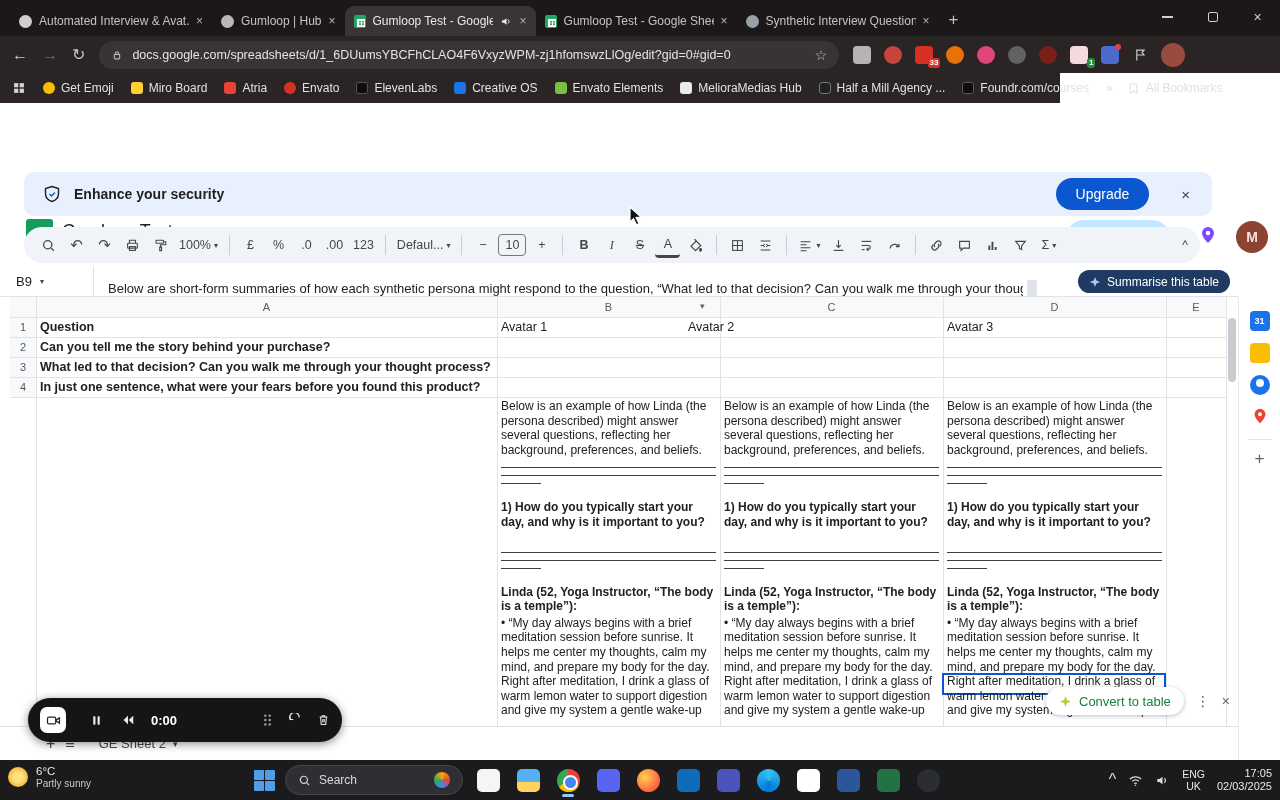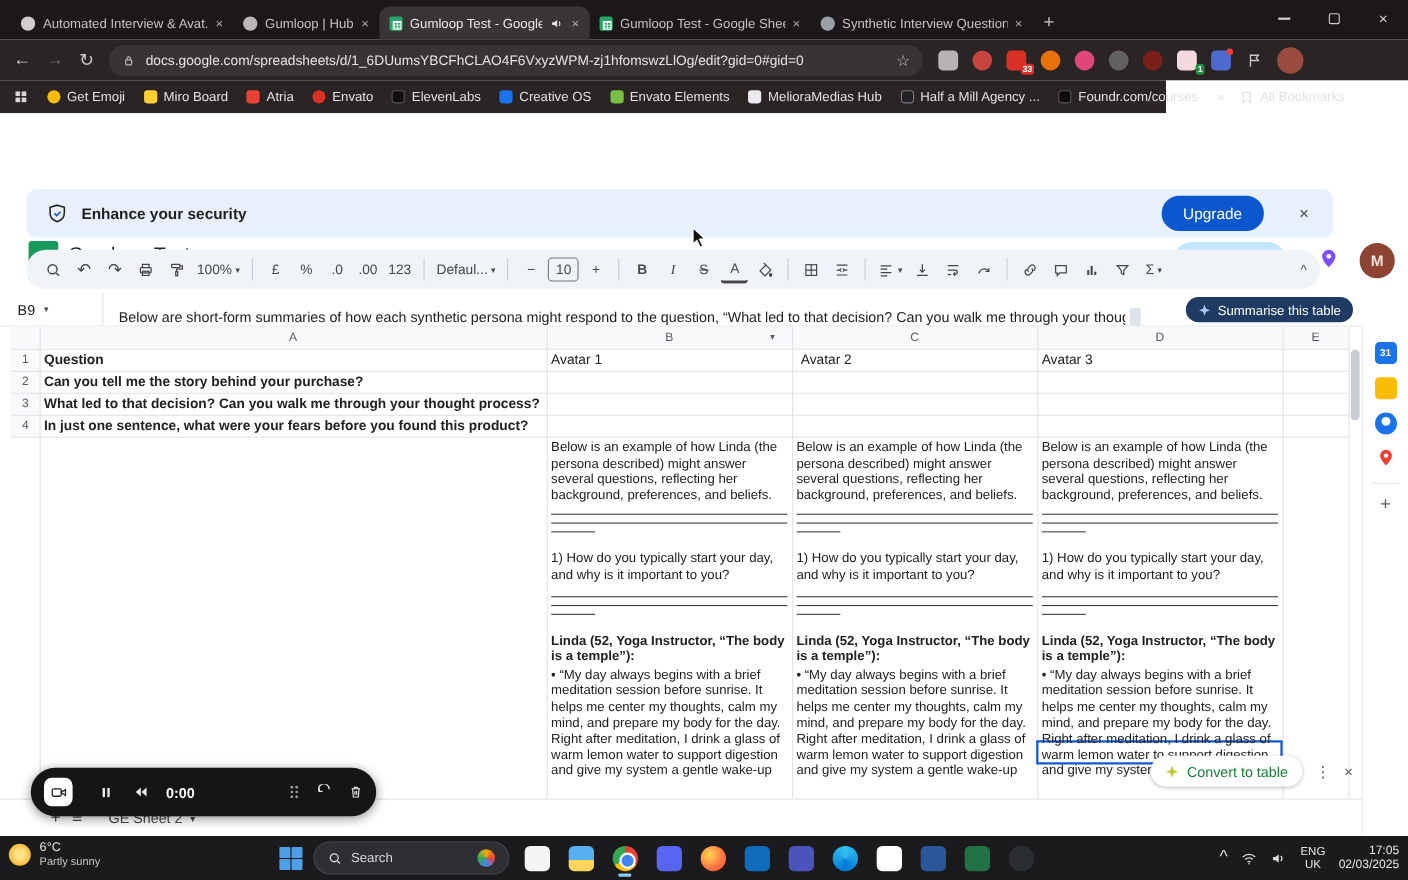--- a/index.html
+++ b/index.html
@@ -95,21 +95,21 @@
   .colhead{position:absolute;top:0;height:20px;background:#f8f9fa;color:#575b5f;font-size:11px;display:flex;align-items:center;justify-content:center}
   .rowhead{position:absolute;left:10px;width:26px;height:20px;background:#f8f9fa;color:#575b5f;font-size:11px;display:flex;align-items:center;justify-content:center}
   .corner{position:absolute;left:10px;top:0;width:26px;height:20px;background:#f8f9fa}
   .vline{position:absolute;width:1px;background:#e1e3e6;top:0;height:429px}
   .hline{position:absolute;left:10px;width:1216px;height:1px;background:#e1e3e6}
   .cell{position:absolute;height:20px;line-height:20px;font-size:12.5px;color:#202124;white-space:nowrap;overflow:hidden}
   .cell.q{font-weight:700}
   #selcell{position:absolute;left:942px;top:376px;width:224px;height:22px;border:2px solid #0b57d0}
   .bodycol{position:absolute;top:102px;width:215px;height:327px;overflow:hidden;font-size:12px;line-height:14.6px;color:#202124}
   .bodycol p{margin:0 0 10px}
-  .bodycol .bq{font-weight:400;margin-bottom:12px}
+  .bodycol .bq{font-weight:700;margin-bottom:22px}
   .bodycol .bp{font-weight:700;margin-bottom:2px}
   .hr{height:1px;background:#3c4043;margin:7px 0}
   .hr.short{width:40px}
   .sepgroup{margin:10px 0 16px}
   #vscroll{position:absolute;left:1228px;top:21px;width:8px;height:64px;background:#c8cbd0;border-radius:4px}
   .bhead-dd{position:absolute;left:700px;top:4px;font-size:9px;color:#5f6368}
 
   
   #rail{position:absolute;left:1238px;top:297px;width:42px;height:463px;background:#fff;border-left:1px solid #e8eaed}
   .rail-ic{position:absolute;left:50%;transform:translateX(-50%)}
@@ -558,21 +558,21 @@
     <div class="hline" style="top:100px"></div>
     <div class="vline" style="left:36px"></div>
     <div class="vline" style="left:497px"></div>
     <div class="vline" style="left:720px"></div>
     <div class="vline" style="left:943px"></div>
     <div class="vline" style="left:1166px"></div>
     <div class="vline" style="left:1226px"></div>
 
     <div class="cell q" style="left:40px;top:20px;width:453px">Question</div>
     <div class="cell" style="left:501px;top:20px;width:215px">Avatar 1</div>
-    <div class="cell" style="left:728px;top:20px;width:215px">Avatar 2</div>
+    <div class="cell" style="left:688px;top:20px;width:215px">Avatar 2</div>
     <div class="cell" style="left:947px;top:20px;width:215px">Avatar 3</div>
 
     <div class="cell q" style="left:40px;top:40px;width:453px">Can you tell me the story behind your purchase?</div>
     <div class="cell q" style="left:40px;top:60px;width:453px">What led to that decision? Can you walk me through your thought process?</div>
     <div class="cell q" style="left:40px;top:80px;width:453px">In just one sentence, what were your fears before you found this product?</div>
 
     <div id="selcell"></div>
 
     <div class="bodycol" style="left:501px">
       <p>Below is an example of how Linda (the persona described) might answer several questions, reflecting her background, preferences, and beliefs.</p>

